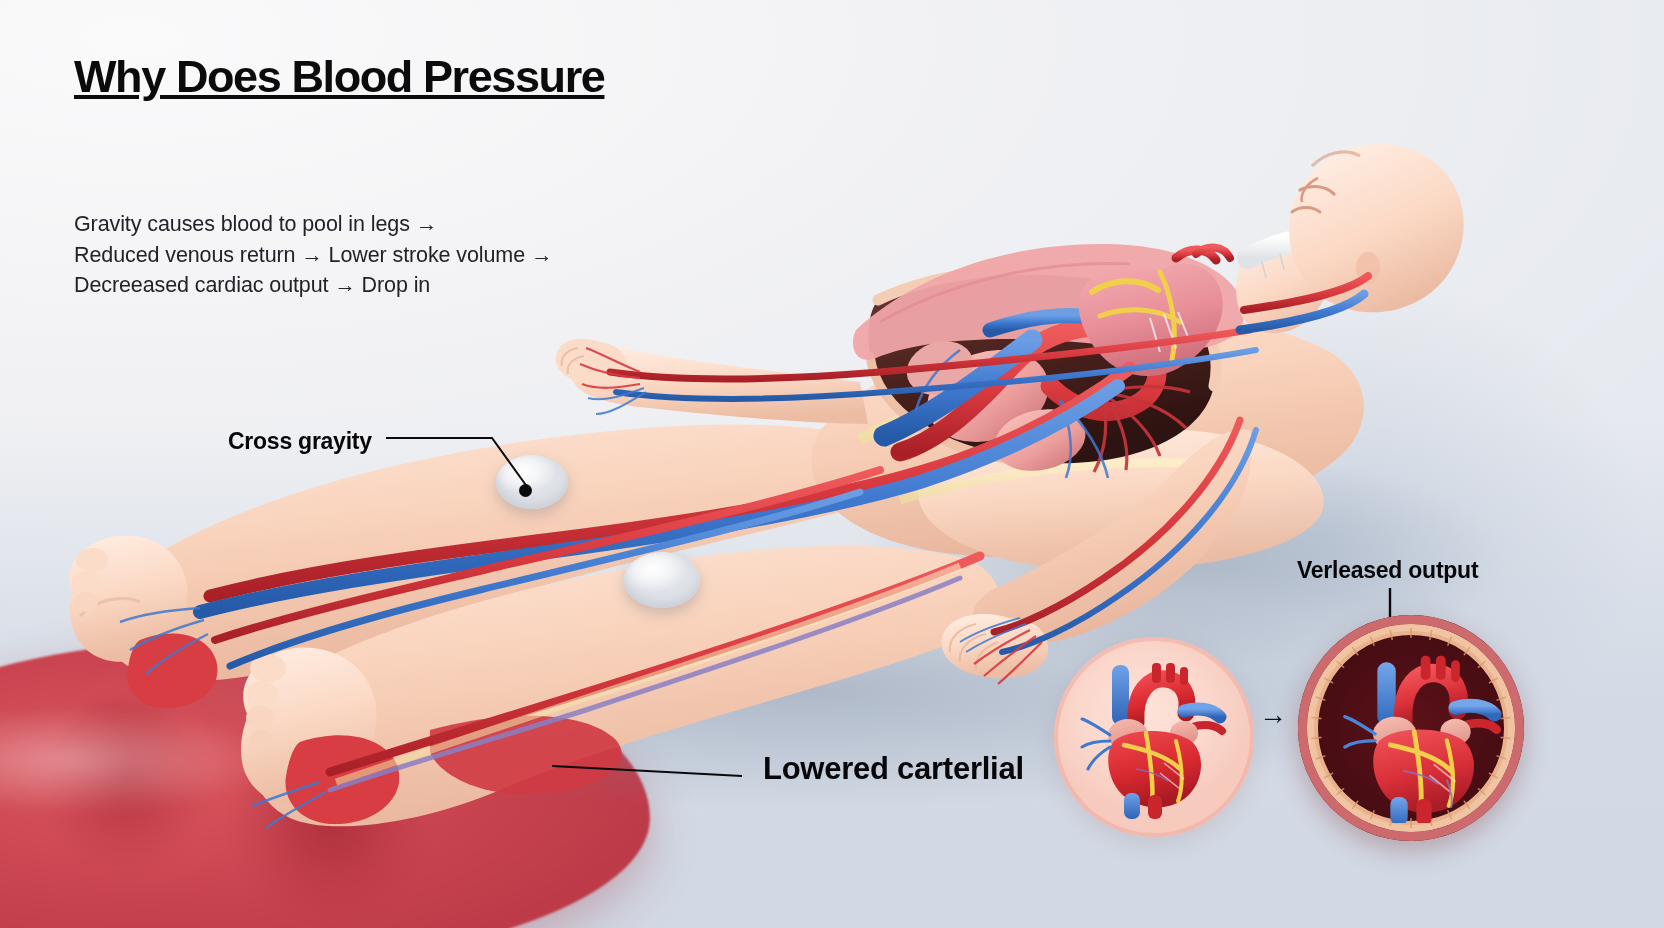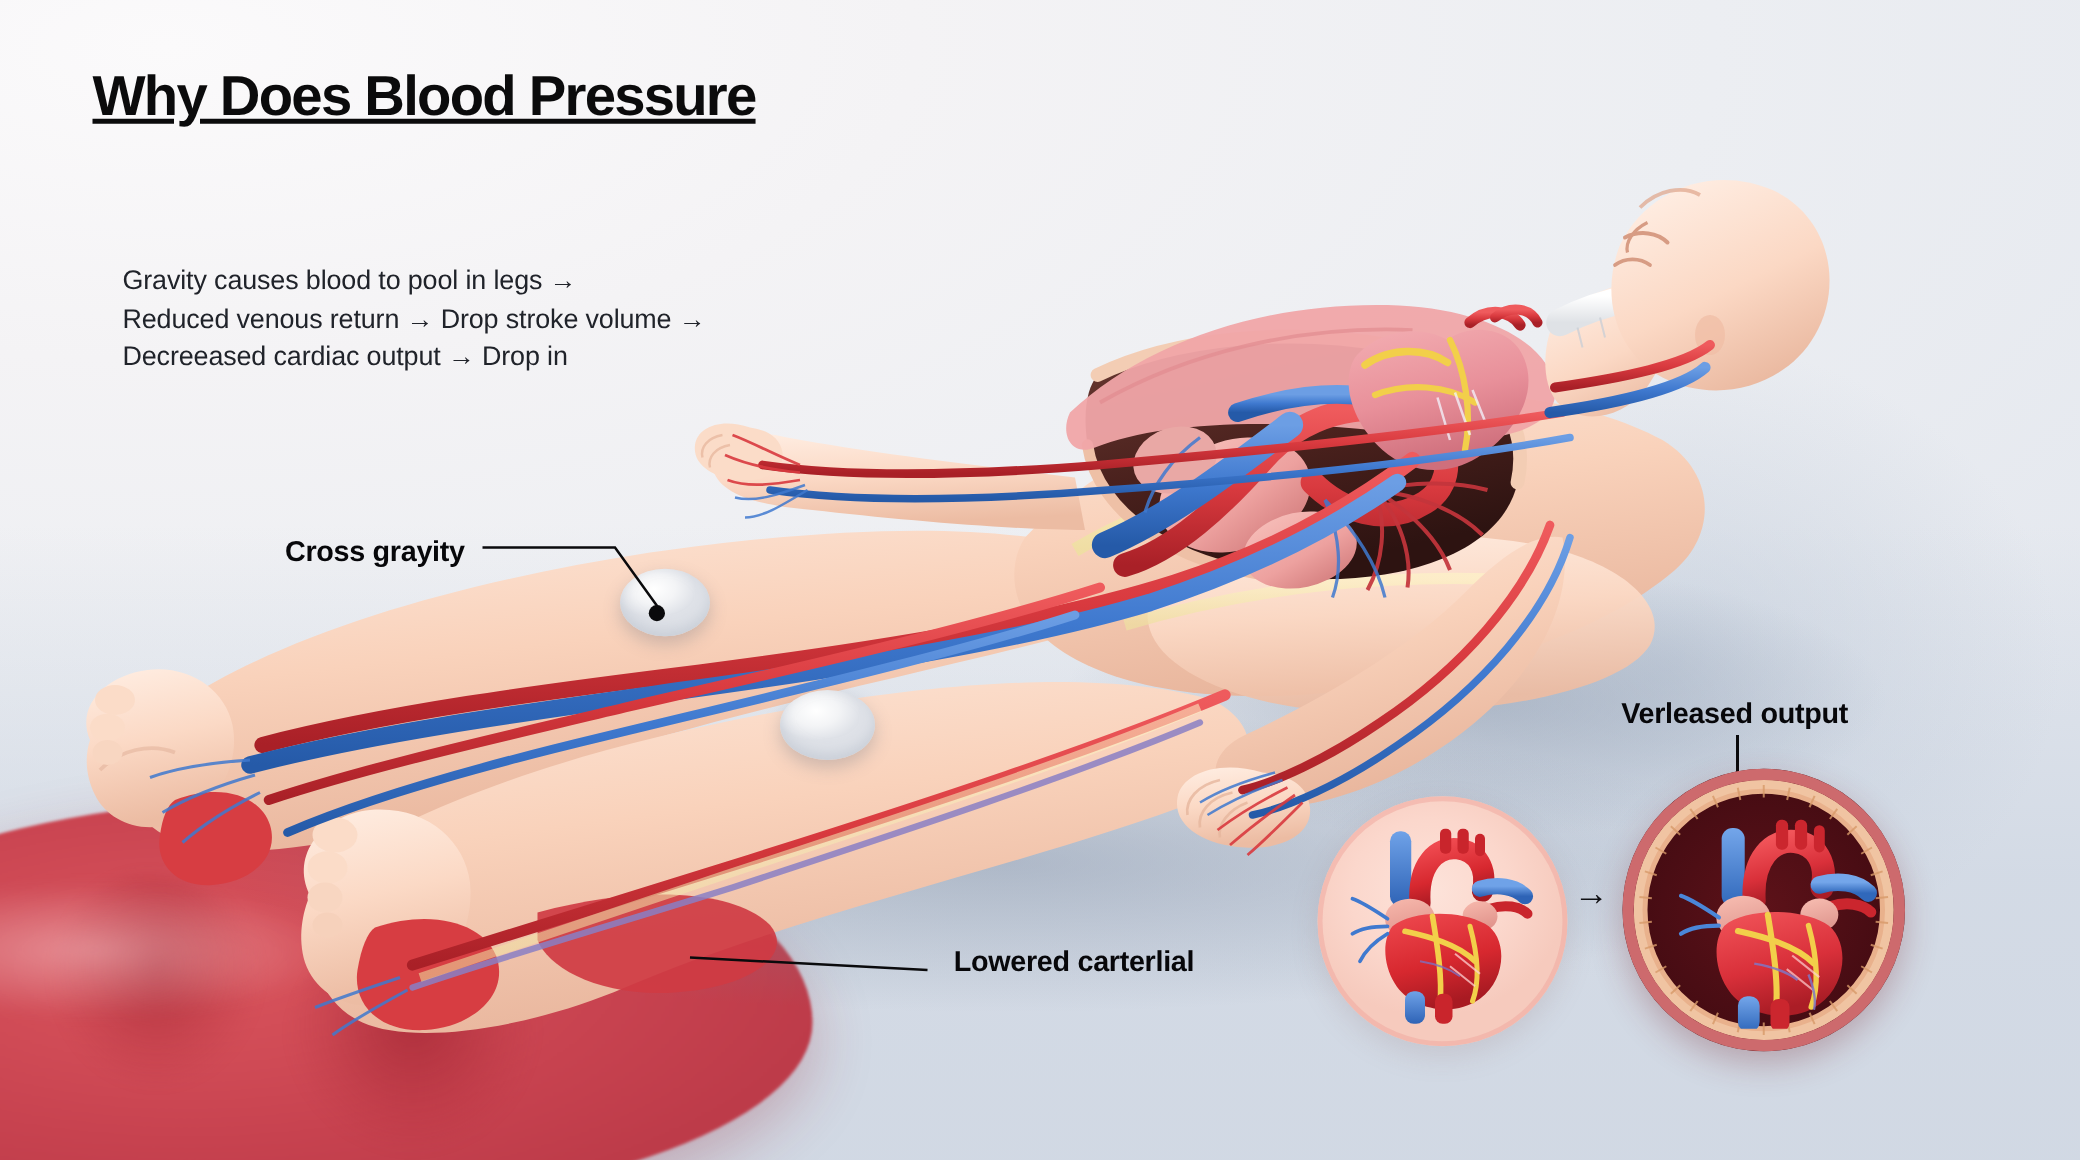--- a/index.html
+++ b/index.html
@@ -53,28 +53,27 @@
   .title{
     position:absolute;left:74px;top:52px;width:760px;
     font-size:45px;line-height:1.13;font-weight:800;letter-spacing:-1.4px;
     color:#0b0b0c;
     text-decoration:underline;
   }
   .lede{
     position:absolute;left:74px;top:209px;width:560px;
     font-size:21.5px;line-height:30.5px;font-weight:400;color:#20232a;
     letter-spacing:-0.1px;
-    margin-left:24px;
   }
 
   .callout-label{
     position:absolute;font-weight:700;color:#07070a;letter-spacing:-0.25px;
   }
   .cl-gravity{left:228px;top:428px;font-size:23px;}
-  .cl-arterial{left:763px;top:752px;font-size:23px;line-height:34px;width:300px;}
+  .cl-arterial{left:763px;top:752px;font-size:31px;line-height:34px;width:300px;}
   .cl-output{left:1297px;top:557px;font-size:23px;}
 
   .leader{position:absolute;pointer-events:none;}
 
   
   .marker{
     position:absolute;border-radius:50%;
     background:radial-gradient(46% 42% at 38% 30%, #ffffff 0%, #f3f4f6 52%, #dfe2e8 100%);
     box-shadow:0 6px 14px rgba(90,100,120,.28), inset 0 -5px 10px rgba(180,188,200,.5);
   }
@@ -524,21 +523,21 @@
       </g>
     </svg>
   </div>
 
   <div class="title">
     <div>Why Does Blood Pressure</div>
   </div>
 
   <div class="lede">
     <div>Gravity causes blood to pool in legs →</div>
-    <div>Reduced venous return → Drop stroke volume →</div>
+    <div>Reduced venous return → Lower stroke volume →</div>
     <div>Decreeased cardiac output → Drop in</div>
   </div>
 
   <div class="callout-label cl-gravity">Cross grayity</div>
 
   <div class="callout-label cl-arterial">
     <div>Lowered carterlial</div>
   </div>
 
   <div class="callout-label cl-output">Verleased output</div>

